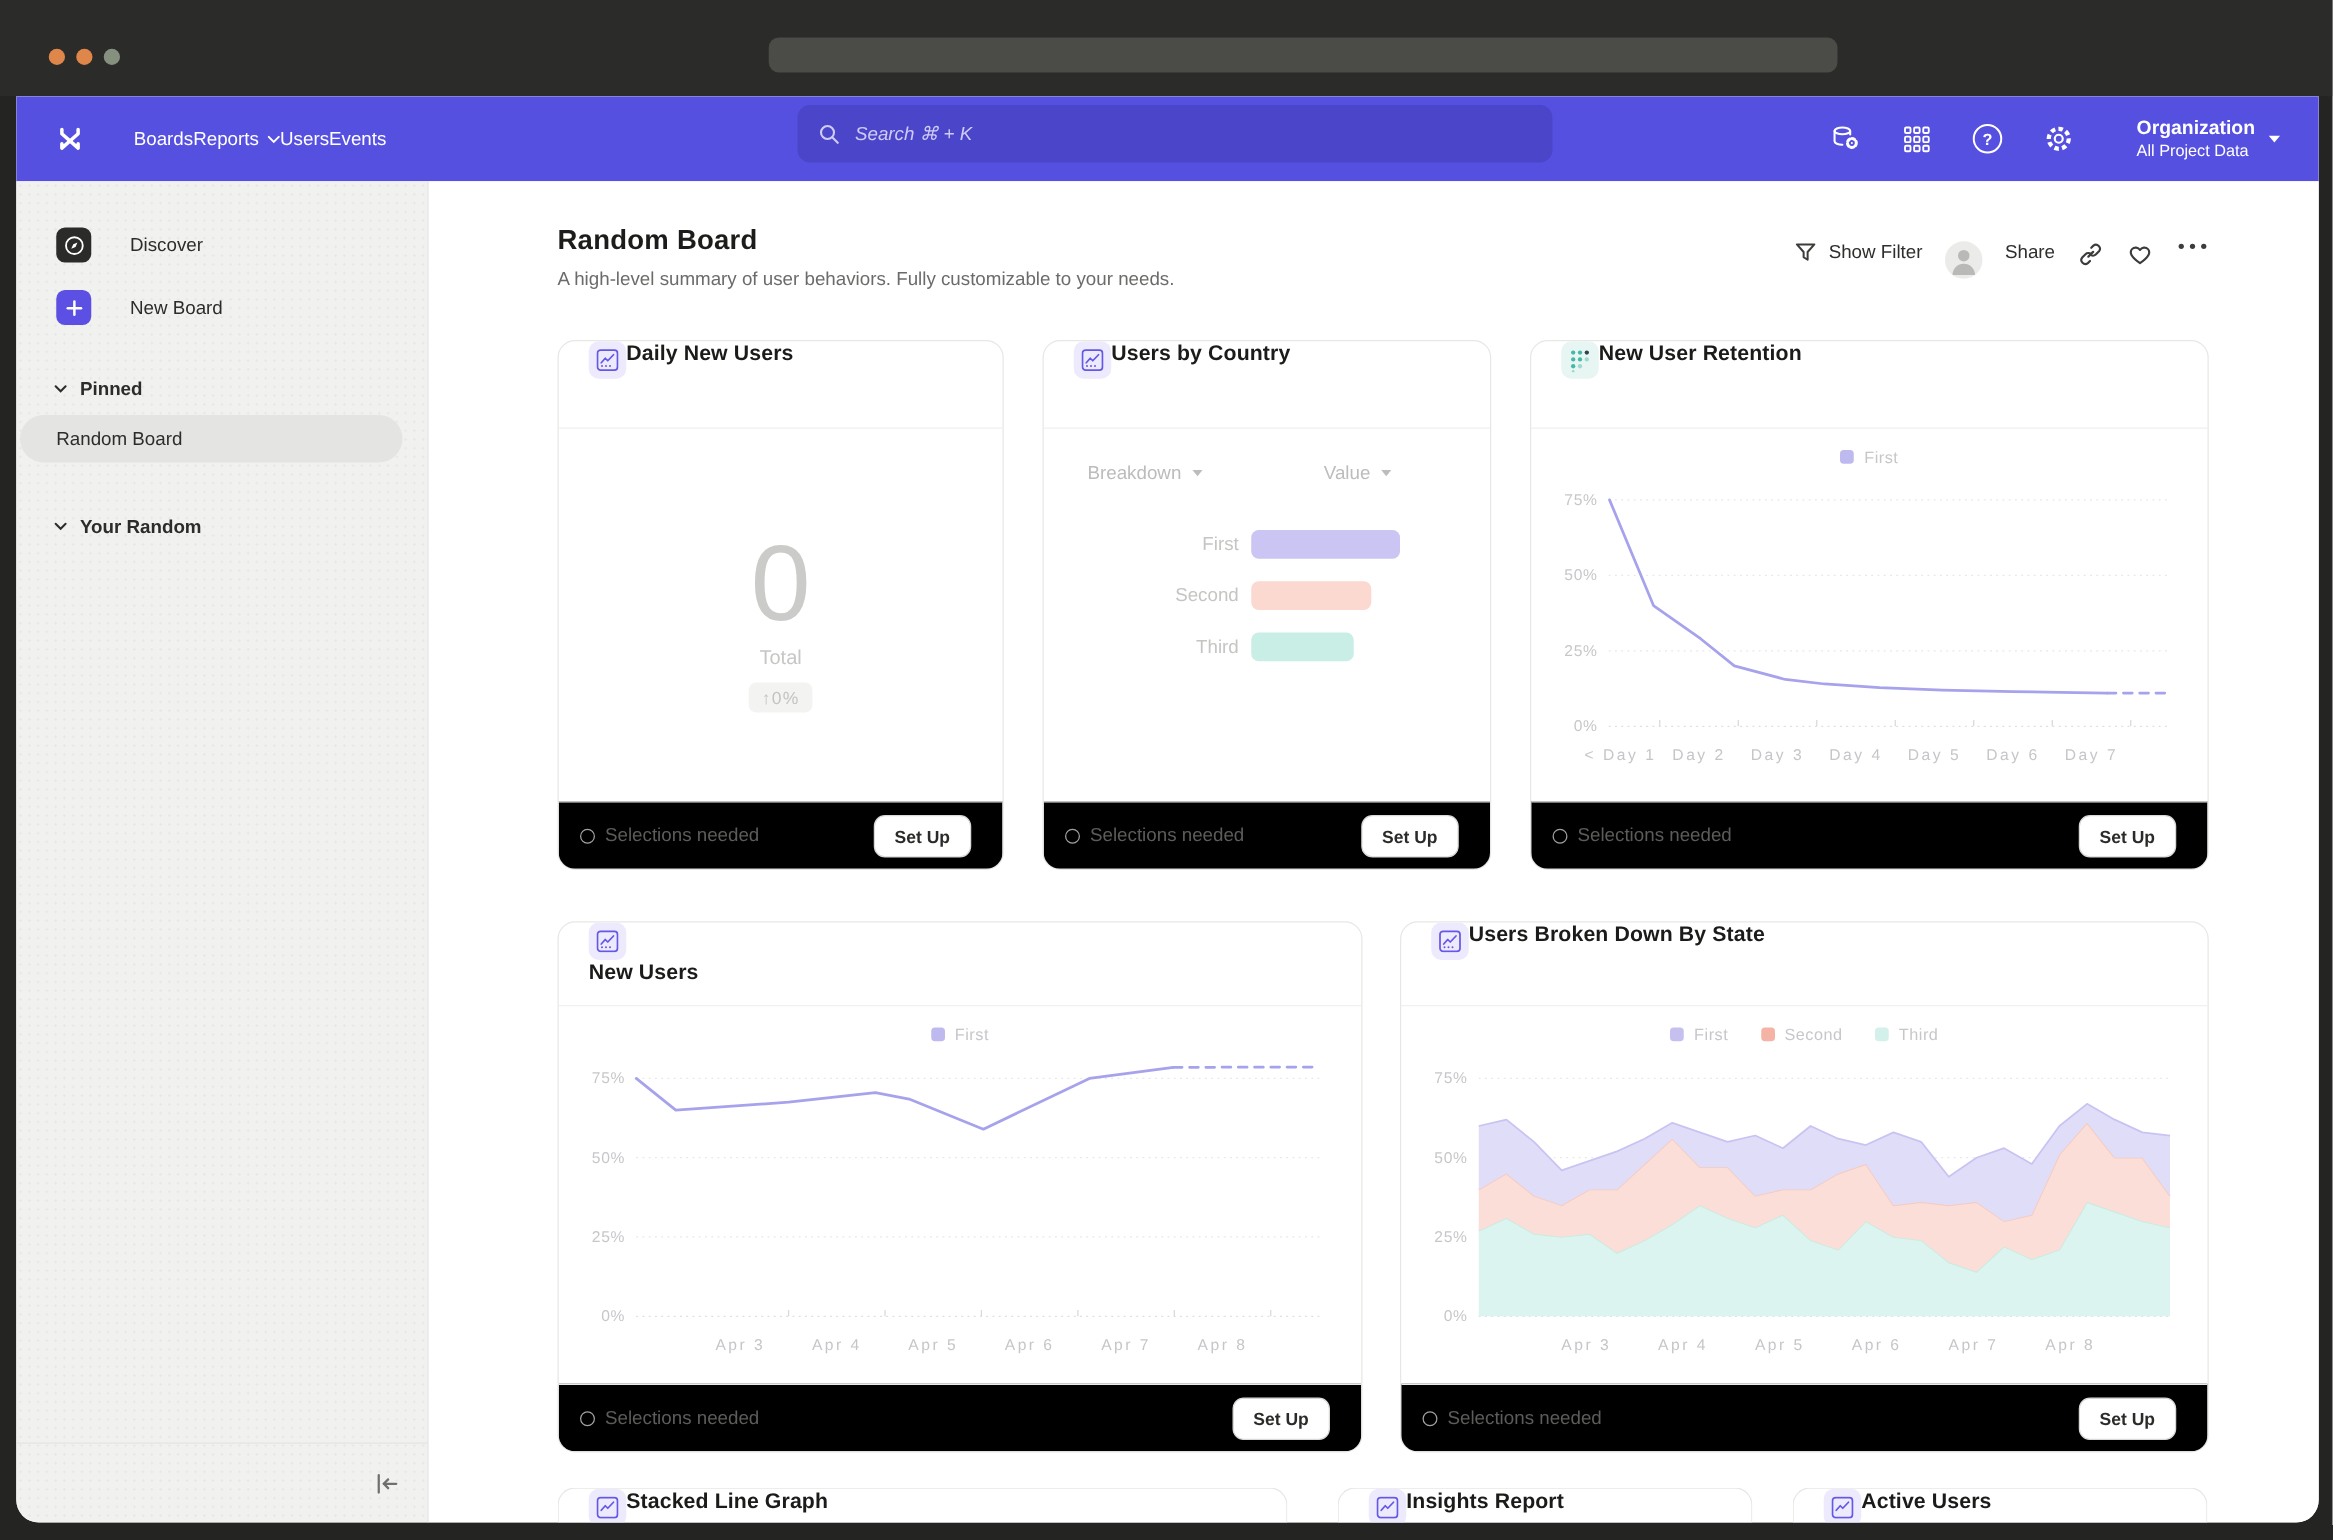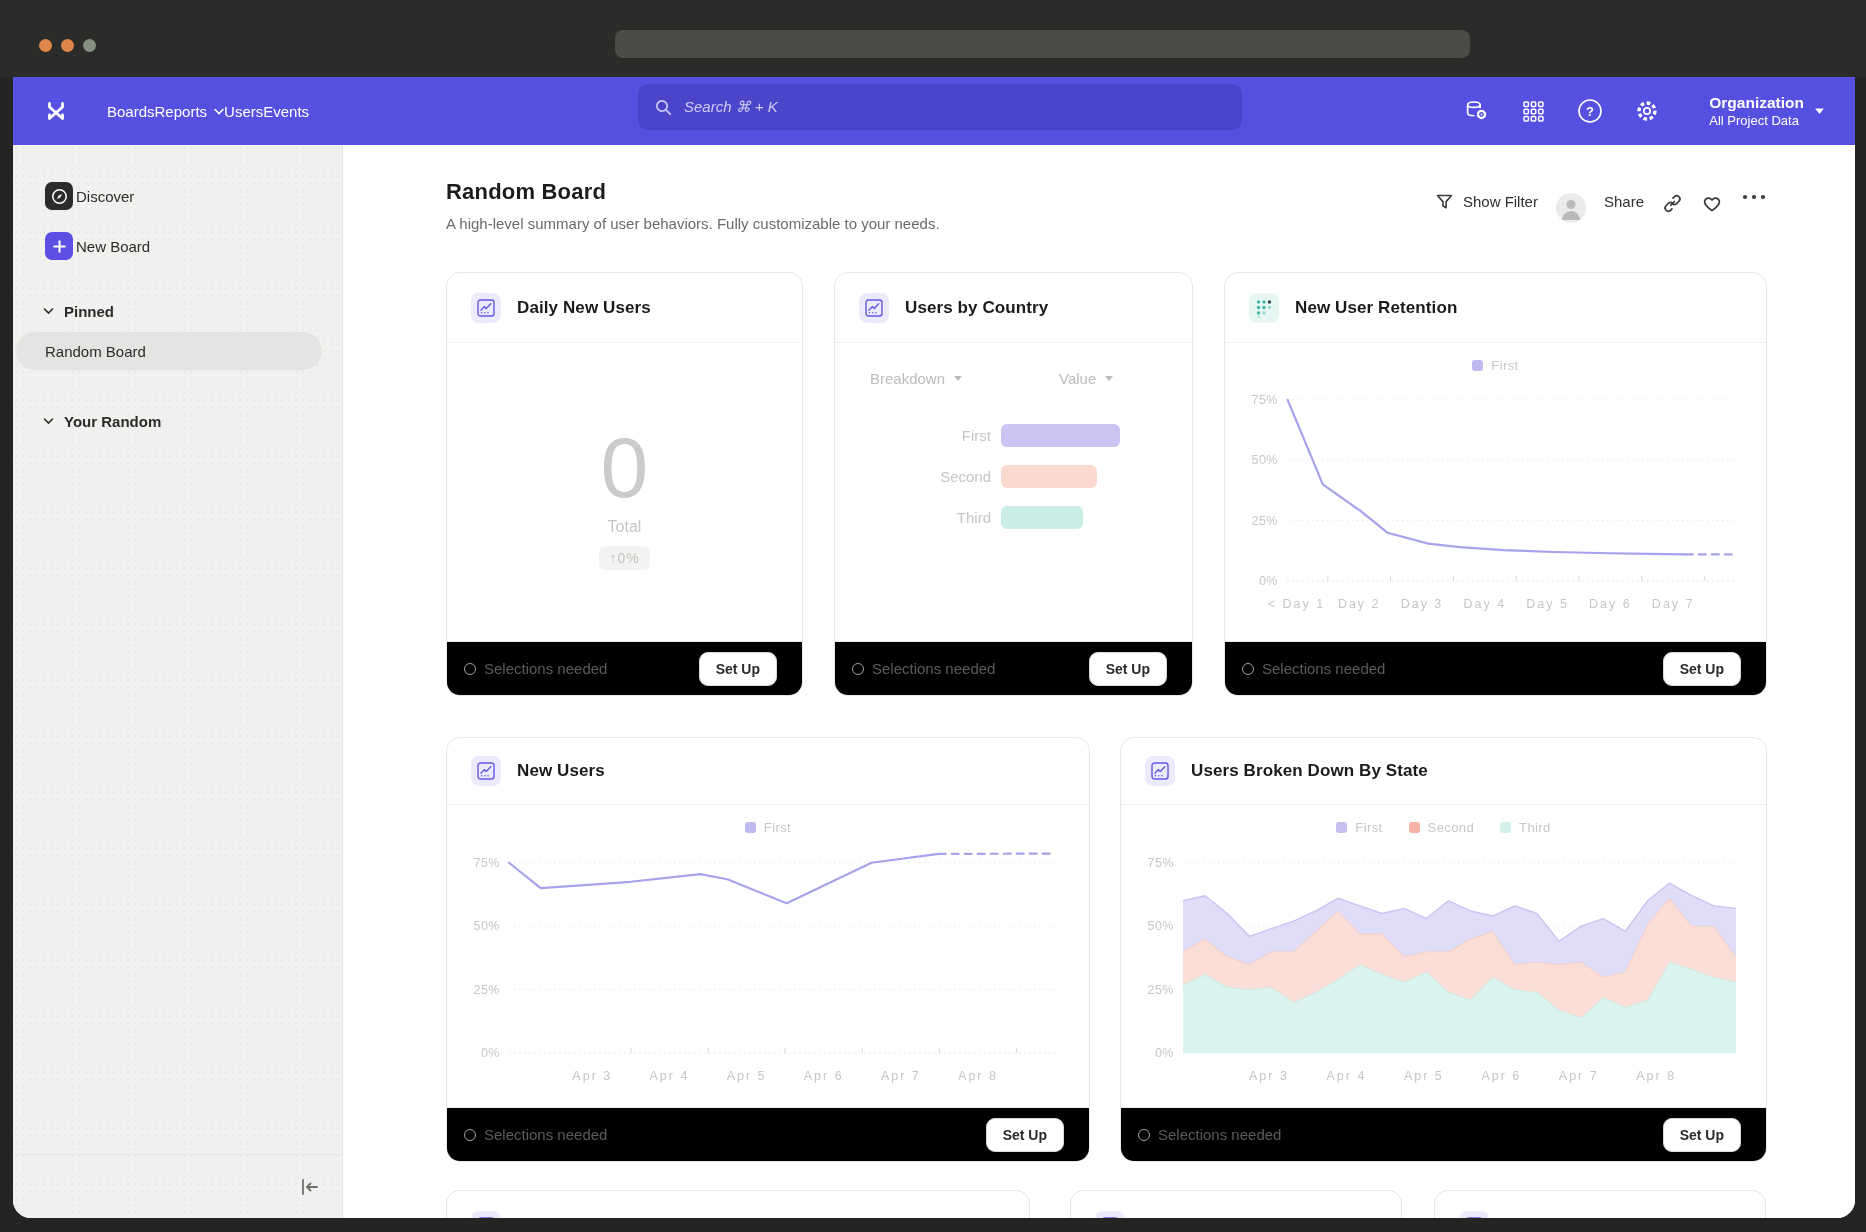--- a/index.html
+++ b/index.html
@@ -29,21 +29,21 @@
   .org-name { font-size:15.5px; font-weight:700; line-height:1.25; }
   .org-proj { font-size:13px; font-weight:400; line-height:1.25; }
 
   
   .content { flex:1 1 auto; display:flex; min-height:0; }
   .sidebar { width:330px; flex:0 0 auto; background:#f1f1ef; border-right:1px solid #e3e3e1; position:relative;
              background-image:radial-gradient(#e7e7e5 1px, transparent 1px); background-size:7px 7px; padding-top:37px; }
   .main { flex:1 1 auto; background:#fff; position:relative; padding-left:103px; overflow:hidden; }
 
   
-  .side-item { display:flex; align-items:center; gap:3px; padding-left:32px; height:28px; margin-bottom:22px; cursor:default; }
+  .side-item { display:flex; align-items:center; gap:31px; padding-left:32px; height:28px; margin-bottom:22px; cursor:default; }
   .side-item .sq { width:28px; height:28px; border-radius:7px; display:flex; align-items:center; justify-content:center; flex:0 0 auto; }
   .sq.dark { background:#2b2b29; }
   .sq.purple { background:#5b50e3; }
   .side-label { font-size:15px; font-weight:500; color:#2c2c2a; }
   .side-head { display:flex; align-items:center; gap:10px; padding-left:30px; margin-top:43px; height:16px; color:#2c2c2a; }
   .side-head .hl { font-size:15px; font-weight:600; }
   .side-pill { margin-top:13px; margin-left:3px; width:306px; height:38px; border-radius:19px; background:#e4e4e2; display:flex; align-items:center; padding-left:29px; }
   .side-pill .pl { font-size:15px; font-weight:500; color:#2c2c2a; }
   .side-foot { position:absolute; left:0; right:0; bottom:0; height:64px; border-top:1px solid #e3e3e1; display:flex; align-items:center; justify-content:flex-end; padding-right:20px; }
 
@@ -54,21 +54,21 @@
   .board-actions { position:absolute; top:14px; right:88px; display:flex; align-items:flex-start; gap:18px; }
   .act { display:flex; align-items:center; gap:10px; color:#2e2e2c; font-size:15px; font-weight:500; cursor:default; }
   .avatar { width:30px; height:30px; border-radius:50%; background:#ebebe9; overflow:hidden; display:flex; align-items:flex-end; justify-content:center; }
 
   
   .row { display:flex; }
   .row1 { margin-top:40px; }
   .row2 { margin-top:41px; }
   .row3 { margin-top:28px; }
   .card { background:#fff; border:1px solid #e7e7e5; border-radius:14px; display:flex; flex-direction:column; overflow:hidden; }
-  .card-head { height:70px; flex:0 0 auto; display:flex; align-items:center; gap:16px; padding:0 24px; border-bottom:1px solid #f0f0ee; }
+  .card-head { height:70px; flex:0 0 auto; display:flex; align-items:flex-start; padding:0 24px; border-bottom:1px solid #f0f0ee; }
   .cicon { width:30px; height:30px; border-radius:8px; display:flex; align-items:center; justify-content:center; flex:0 0 auto; }
   .cicon.pv { background:#eceafc; }
   .cicon.tl { background:#e7f6f2; }
   .ctitle { font-size:17px; font-weight:700; color:#1b1b19; letter-spacing:.1px; }
   .card-body { flex:1 1 auto; position:relative; }
   .card-foot { height:54px; flex:0 0 auto; background:#000000; border-top:1px solid #ececea; display:flex; align-items:center; padding:0 25px 0 17px; }
   .status-circle { width:12px; height:12px; border:1.4px solid #a2a2a0; border-radius:50%; flex:0 0 auto; }
   .status-text { margin-left:8px; font-size:15px; color:#5c5c5a; }
   .setup-btn { margin-left:auto; background:#fff; border:1px solid #d9d9d7; border-radius:9px; padding:8px 16px; font-family:"Liberation Sans",sans-serif; font-size:14px; font-weight:700; color:#2b2b29; box-shadow:0 1px 2px rgba(0,0,0,.05); cursor:pointer; }
 
@@ -419,21 +419,21 @@
             <span class="status-circle"></span>
             <span class="status-text">Selections needed</span>
             <button class="setup-btn">Set Up</button>
           </div>
         </div>
       </section>
 
       <section class="row row2">
 
         <div class="card" style="width:644px; height:425px; margin-right:30px;">
-          <div class="card-head" style="height:67px;">
+          <div class="card-head" style="height:67px;flex-direction:column;">
             <span class="cicon pv">
               <svg width="18" height="18" viewBox="0 0 18 18" fill="none" stroke="#6558e6" stroke-width="1.4">
                 <rect x="1" y="1" width="16" height="16" rx="2.5"></rect>
                 <polyline points="4,11.2 7.2,7.6 9.2,9.6 13.8,4.8" stroke-linecap="round" stroke-linejoin="round"></polyline>
                 <circle cx="4.6" cy="13.8" r="0.8" fill="#6558e6" stroke="none"></circle>
                   <circle cx="7.8" cy="13.8" r="0.8" fill="#6558e6" stroke="none"></circle>
                   <circle cx="11" cy="13.8" r="0.8" fill="#6558e6" stroke="none"></circle>
               </svg>
             </span>
             <span class="ctitle">New Users</span>

